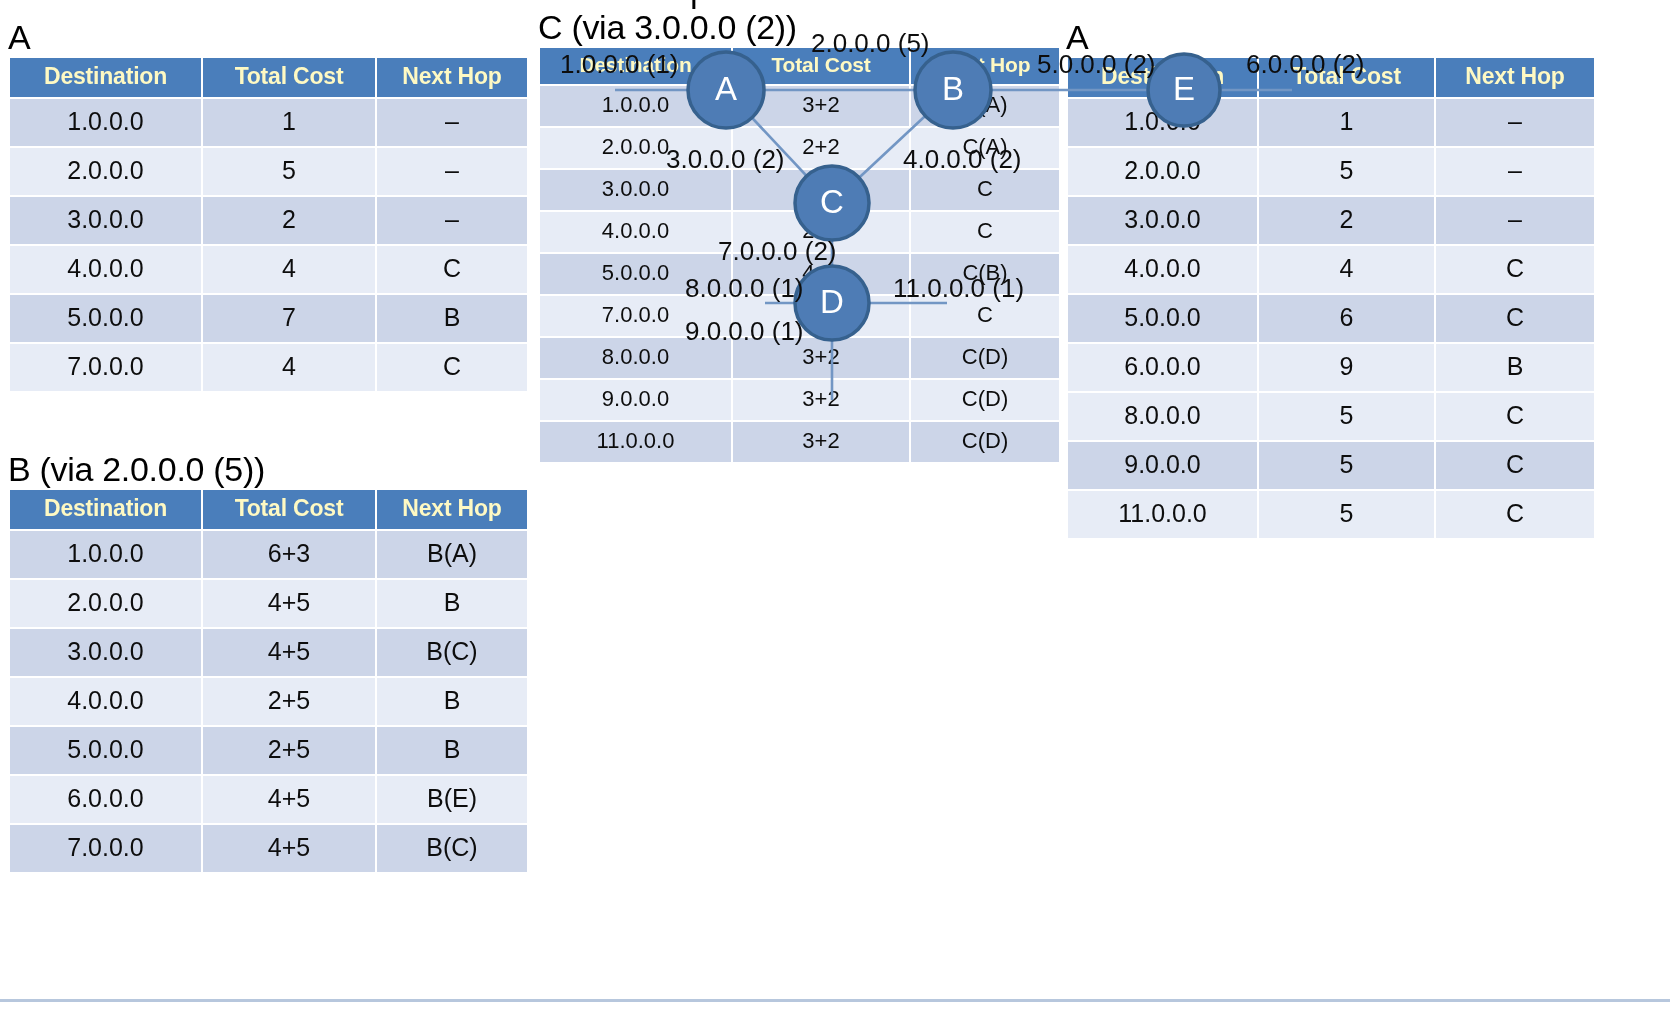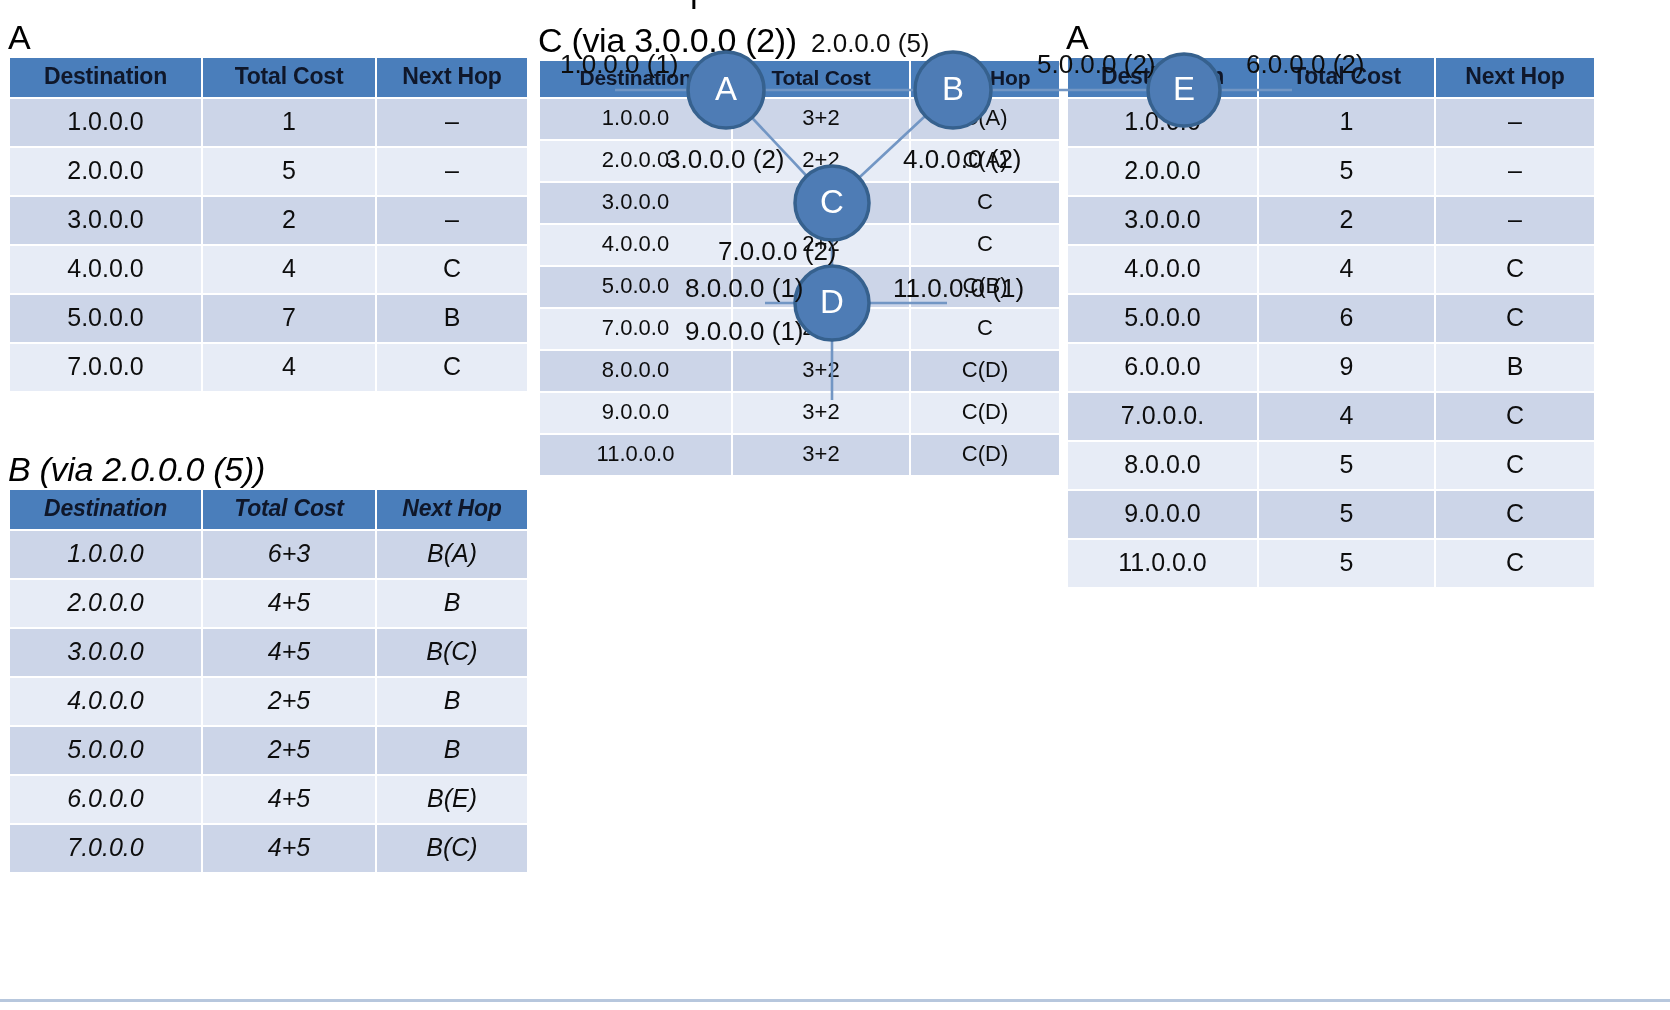--- a/index.html
+++ b/index.html
@@ -21,21 +21,21 @@
     white-space:nowrap;
     letter-spacing:-0.3px;
   }
   table.rt{
     border-collapse:separate;
     border-spacing:2px 2px;
     table-layout:fixed;
   }
   table.rt th{
     background:#4a7ebb;
-    color:#0f172a;
+    color:#fef9c3;
     font-weight:bold;
     font-size:23px;
     text-align:center;
     padding:5px 2px 7px 2px;
     letter-spacing:-0.2px;
     white-space:nowrap;
   }
   table.rt td{
     text-align:center;
     font-size:25px;
@@ -136,21 +136,21 @@
         </tr>
         <tr class="even">
           <td>7.0.0.0</td>
           <td>4</td>
           <td>C</td>
         </tr>
       </tbody>
   </table>
 </div>
 
-<div class="abs" style="left:8px;top:450px;font-style:italic;">
+<div class="abs" style="left:8px;top:450px;">
   <div class="tbl-title">B (via 2.0.0.0 (5))</div>
   <table class="rt">
     <colgroup>
         <col class="w-dest">
         <col class="w-cost">
         <col class="w-hop">
       </colgroup>
     <thead>
       <tr>
         <th>Destination</th>
@@ -191,21 +191,21 @@
         </tr>
         <tr class="odd">
           <td>7.0.0.0</td>
           <td>4+5</td>
           <td>B(C)</td>
         </tr>
       </tbody>
   </table>
 </div>
 
-<div class="abs" style="left:538px;top:8px;margin-top:13px;">
+<div class="abs" style="left:538px;top:8px;">
   <div class="tbl-title">C (via 3.0.0.0 (2))</div>
   <table class="rt small">
     <colgroup>
         <col class="wc-dest">
         <col class="wc-cost">
         <col class="wc-hop">
       </colgroup>
     <thead>
       <tr>
         <th>Destination</th>
@@ -301,25 +301,20 @@
         </tr>
         <tr class="odd">
           <td>5.0.0.0</td>
           <td>6</td>
           <td>C</td>
         </tr>
         <tr class="even">
           <td>6.0.0.0</td>
           <td>9</td>
           <td>B</td>
-        </tr>
-        <tr class="odd">
-          <td>7.0.0.0.</td>
-          <td>4</td>
-          <td>C</td>
         </tr>
         <tr class="even">
           <td>8.0.0.0</td>
           <td>5</td>
           <td>C</td>
         </tr>
         <tr class="odd">
           <td>9.0.0.0</td>
           <td>5</td>
           <td>C</td>

